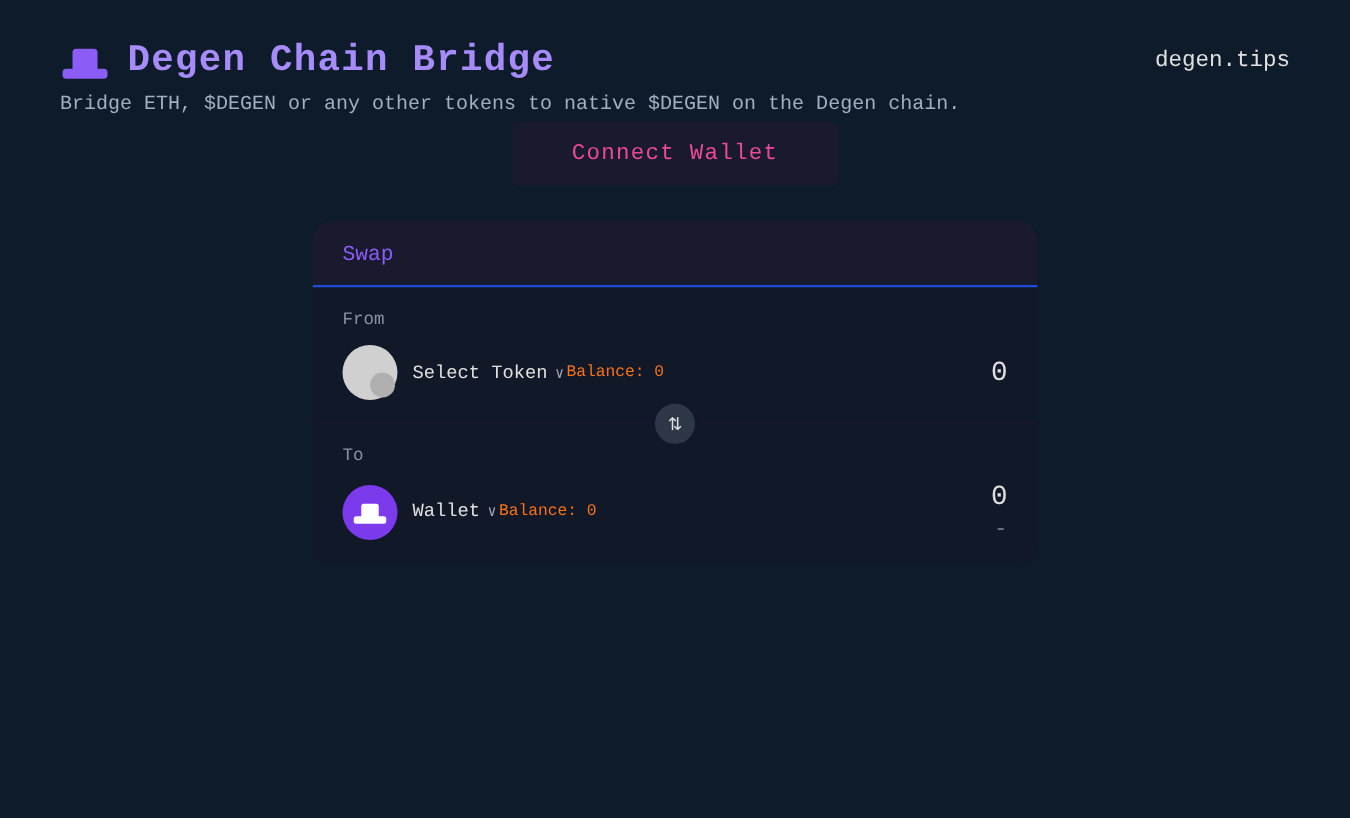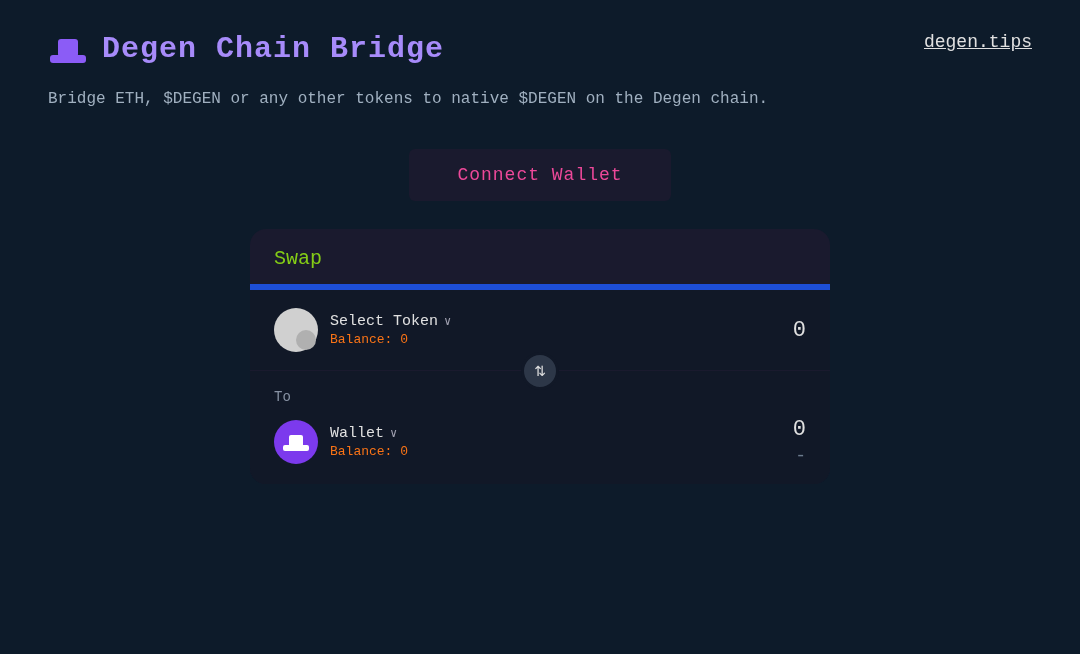--- a/index.html
+++ b/index.html
@@ -14,23 +14,23 @@
     }
 
     .page-wrapper {
       padding: 32px 48px;
       max-width: 1080px;
     }
 
     
     .header {
       display: flex;
-      align-items: flex-start;
+      align-items: center;
       justify-content: space-between;
-      margin-bottom: 20px;
+      margin-bottom: 4px;
     }
 
     .header-left {
       display: flex;
       align-items: center;
       gap: 14px;
     }
 
     
     .hat-svg {
@@ -40,31 +40,29 @@
 
     .app-title {
       font-size: 30px;
       font-weight: bold;
       color: #a78bfa;
       letter-spacing: 1px;
     }
 
     .header-link {
       color: #e0e0e0;
-      text-decoration: underline;
       font-size: 18px;
       font-family: 'Courier New', Courier, monospace;
     }
 
     
     .description {
       font-size: 16px;
       color: #a0b0c0;
       line-height: 1.7;
-      margin-bottom: 36px;
       max-width: 760px;
     }
 
     
     .connect-wallet-container {
       display: flex;
       justify-content: center;
       margin-bottom: 28px;
     }
 
@@ -85,24 +83,24 @@
       background: #1a1a2e;
       border-radius: 16px;
       padding: 0;
       width: 580px;
       margin: 0 auto;
       overflow: hidden;
     }
 
     .swap-header {
       padding: 18px 24px 14px 24px;
-      font-size: 20px;
-      color: #84cc16;
-      font-family: 'Courier New', Courier, monospace;
-      border-bottom: 6px solid #1d4ed8;
+      font-size: 17px;
+      color: #8b5cf6;
+      font-family: 'Courier New', Courier, monospace;
+      border-bottom: 2px solid #1d4ed8;
     }
 
     .swap-section {
       padding: 18px 24px;
       background: #111827;
       border-bottom: 1px solid #1a1a2e;
       position: relative;
     }
 
     .swap-section-to {
@@ -155,21 +153,21 @@
       height: 44px;
       border-radius: 50%;
       background: #7c3aed;
       display: flex;
       align-items: center;
       justify-content: center;
     }
 
     .token-info {
       display: flex;
-      flex-direction: column;
+      flex-direction: row;
       gap: 2px;
     }
 
     .token-name {
       display: flex;
       align-items: center;
       gap: 6px;
       font-size: 15px;
       color: #e0e0e0;
       font-family: 'Courier New', Courier, monospace;
@@ -244,20 +242,21 @@
   <p class="description">Bridge ETH, $DEGEN or any other tokens to native $DEGEN on the Degen chain.</p>
 
   <div class="connect-wallet-container">
     <button class="connect-wallet-btn">Connect Wallet</button>
   </div>
 
   <div class="swap-card">
     <div class="swap-header">Swap</div>
 
     <div class="swap-section">
+      <div class="section-label">From</div>
       <div class="token-row">
         <div class="token-left">
           <div class="token-icon-placeholder">
             <div class="inner-circle"></div>
           </div>
           <div class="token-info">
             <div class="token-name">
               <span>Select Token</span>
               <span class="chevron">∨</span>
             </div>

